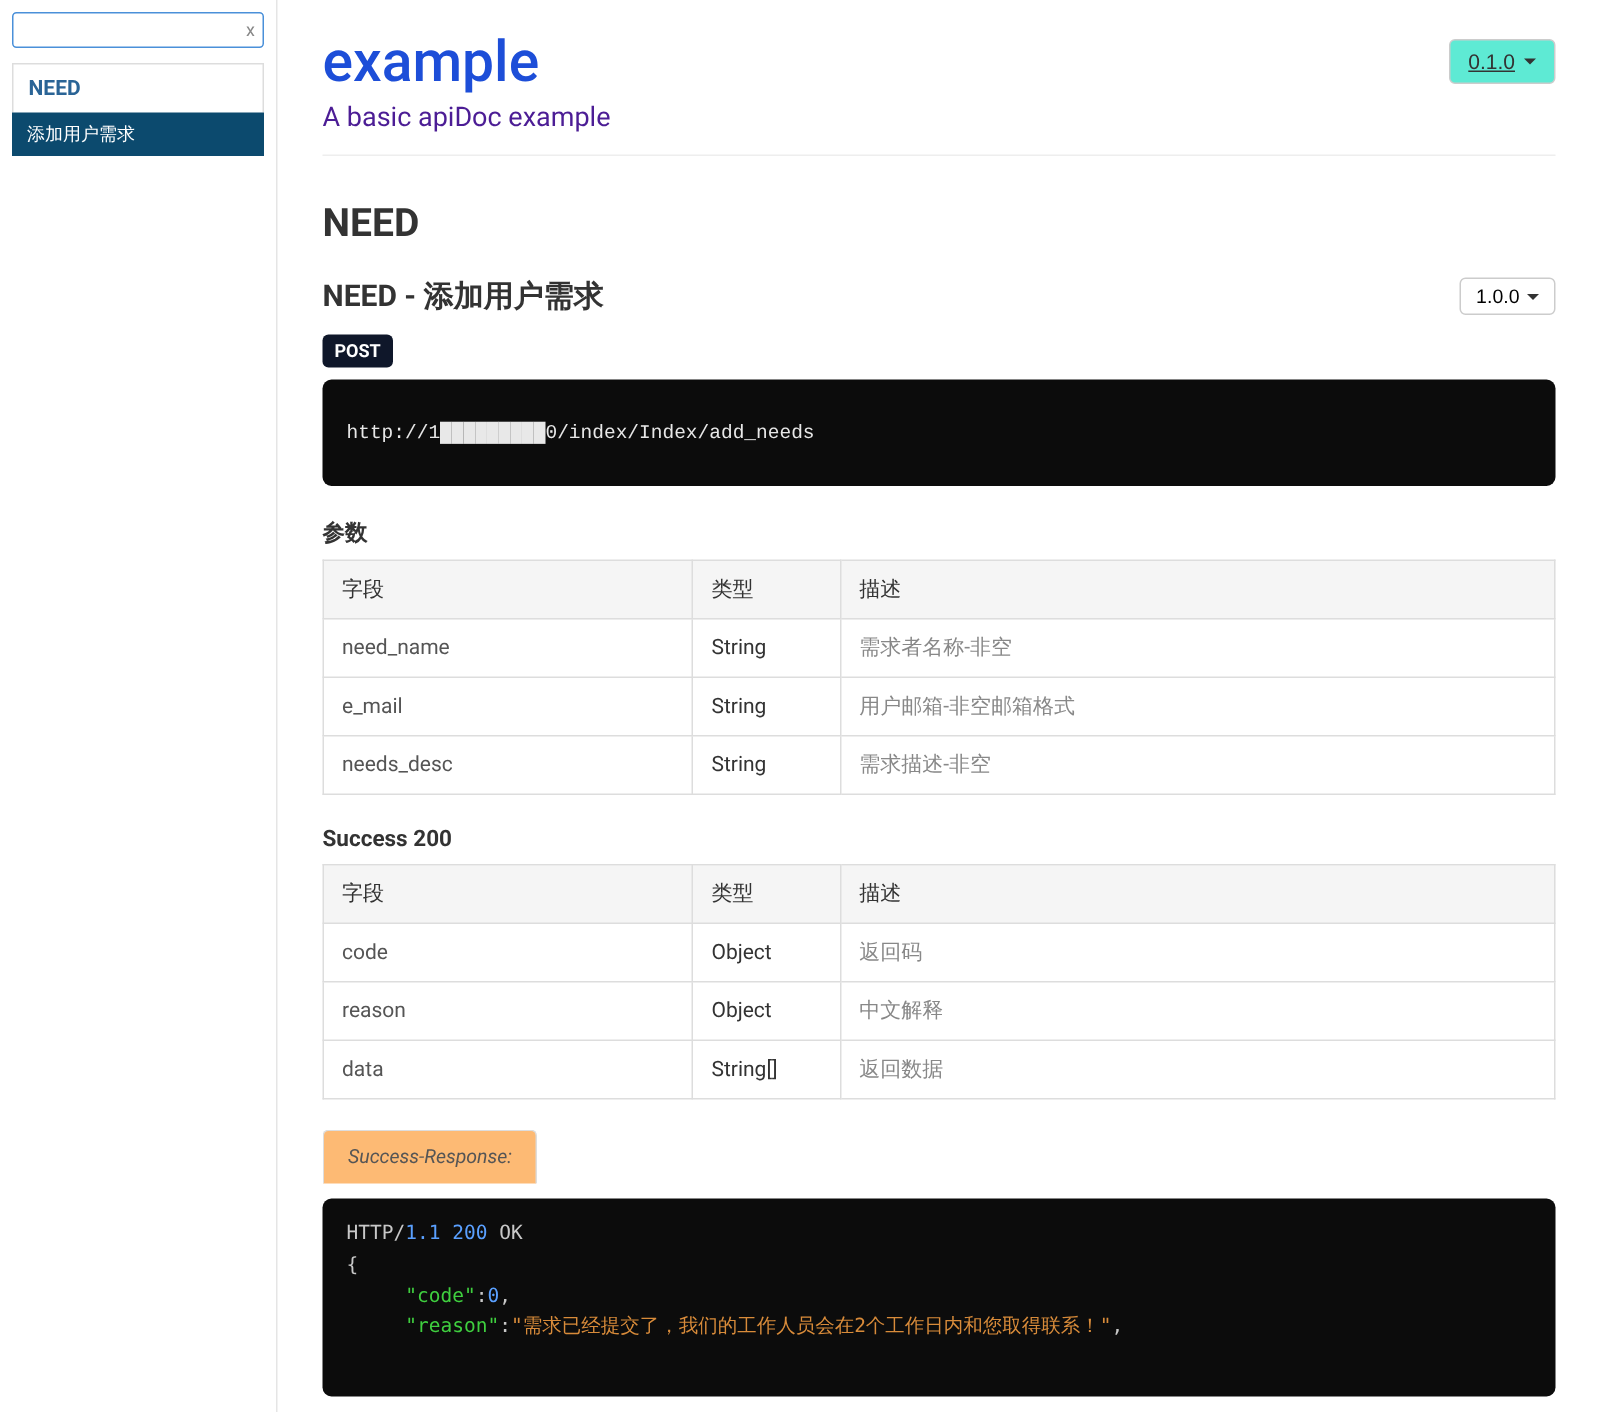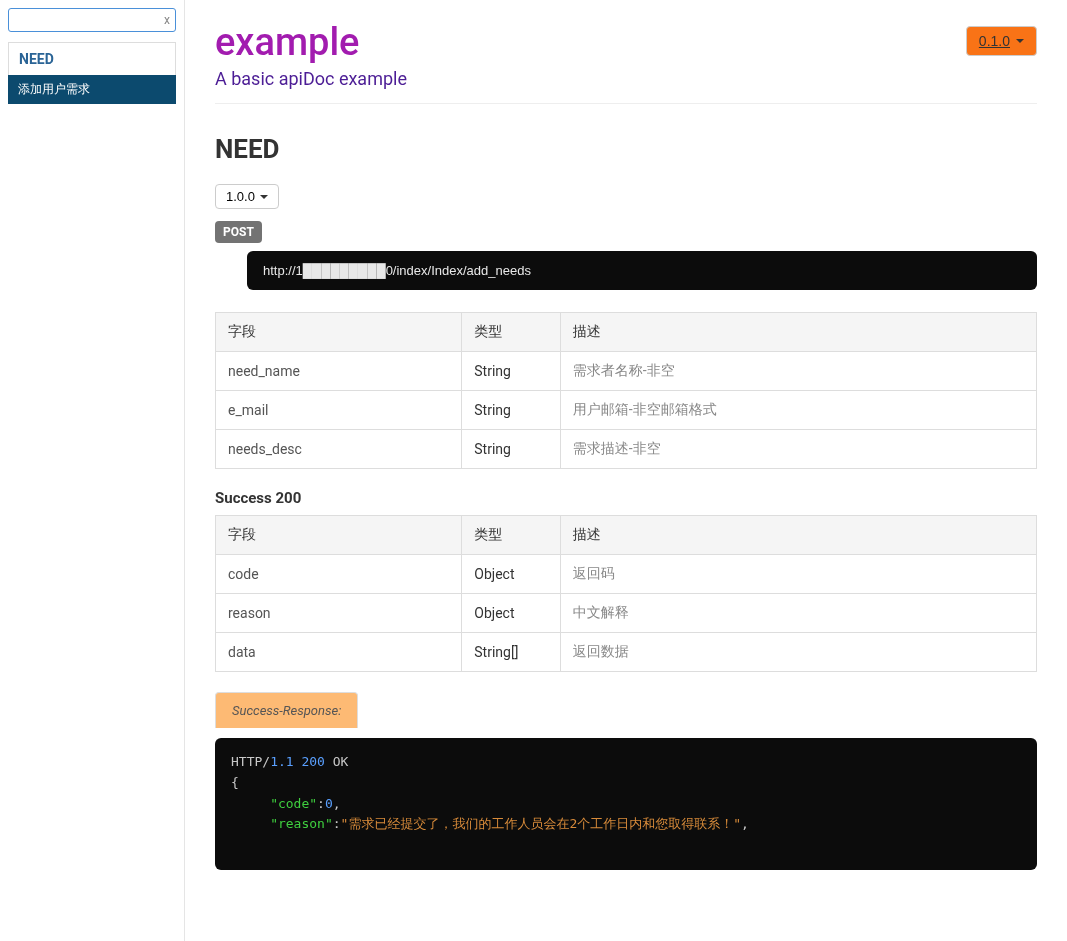--- a/index.html
+++ b/index.html
@@ -63,30 +63,30 @@
   .header-row {
     display: flex;
     justify-content: space-between;
     align-items: flex-start;
     margin-top: 10px;
   }
   h1.project-title {
     font-size: 38px;
     font-weight: 500;
     margin: 10px 0 4px 0;
-    color: #a21caf;
+    color: #1d4ed8;
   }
   .project-desc {
     font-size: 18px;
     color: #4c1d95;
     margin: 4px 0 14px 0;
   }
   .version-btn {
     margin-top: 16px;
-    background: #f97316;
+    background: #5eead4;
     border: 1px solid #ccc;
     border-radius: 4px;
     padding: 6px 12px;
     font-size: 14px;
     cursor: pointer;
     display: inline-flex;
     align-items: center;
     gap: 6px;
     color: #333;
     text-decoration: underline;
@@ -130,39 +130,38 @@
     gap: 5px;
   }
   .version-small .caret {
     width: 0; height: 0;
     border-left: 4px solid transparent;
     border-right: 4px solid transparent;
     border-top: 4px solid #333;
   }
   .method-badge {
     display: inline-block;
-    background: #737373;
+    background: #0f172a;
     color: #fff;
     font-size: 12px;
     font-weight: 700;
     padding: 4px 8px;
     border-radius: 4px;
     margin-bottom: 8px;
   }
   .url-block {
     background: #0c0c0c;
     color: #e8e8e8;
-    font-family: Liberation Sans, sans-serif;
-    font-size: 13px;
-    padding: 12px 16px;
+    font-family: Liberation Mono, monospace;
+    font-size: 13px;
+    padding: 28px 16px;
     border-radius: 6px;
     margin-bottom: 22px;
     white-space: pre;
     word-break: break-all;
-    margin-left: 32px;
   }
   .section-label {
     font-size: 15px;
     font-weight: 700;
     margin: 18px 0 8px 0;
   }
   table.param-table {
     width: 100%;
     border-collapse: collapse;
     margin-bottom: 20px;
@@ -241,31 +240,33 @@
         <span>0.1.0</span>
         <span class="caret"></span>
       </button>
     </div>
 
     <hr class="divider">
 
     <h2 class="group-heading">NEED</h2>
 
     <div class="endpoint-header">
+      <h3 class="endpoint-title">NEED - 添加用户需求</h3>
       <button class="version-small">
         <span>1.0.0</span>
         <span class="caret"></span>
       </button>
     </div>
 
     <span class="method-badge">POST</span>
 
     <div class="url-block">http://1█████████0/index/Index/add_needs</div>
 
     
+    <div class="section-label">参数</div>
     <table class="param-table">
       <thead>
         <tr>
           <th>字段</th>
           <th>类型</th>
           <th>描述</th>
         </tr>
       </thead>
       <tbody>
         <tr>

